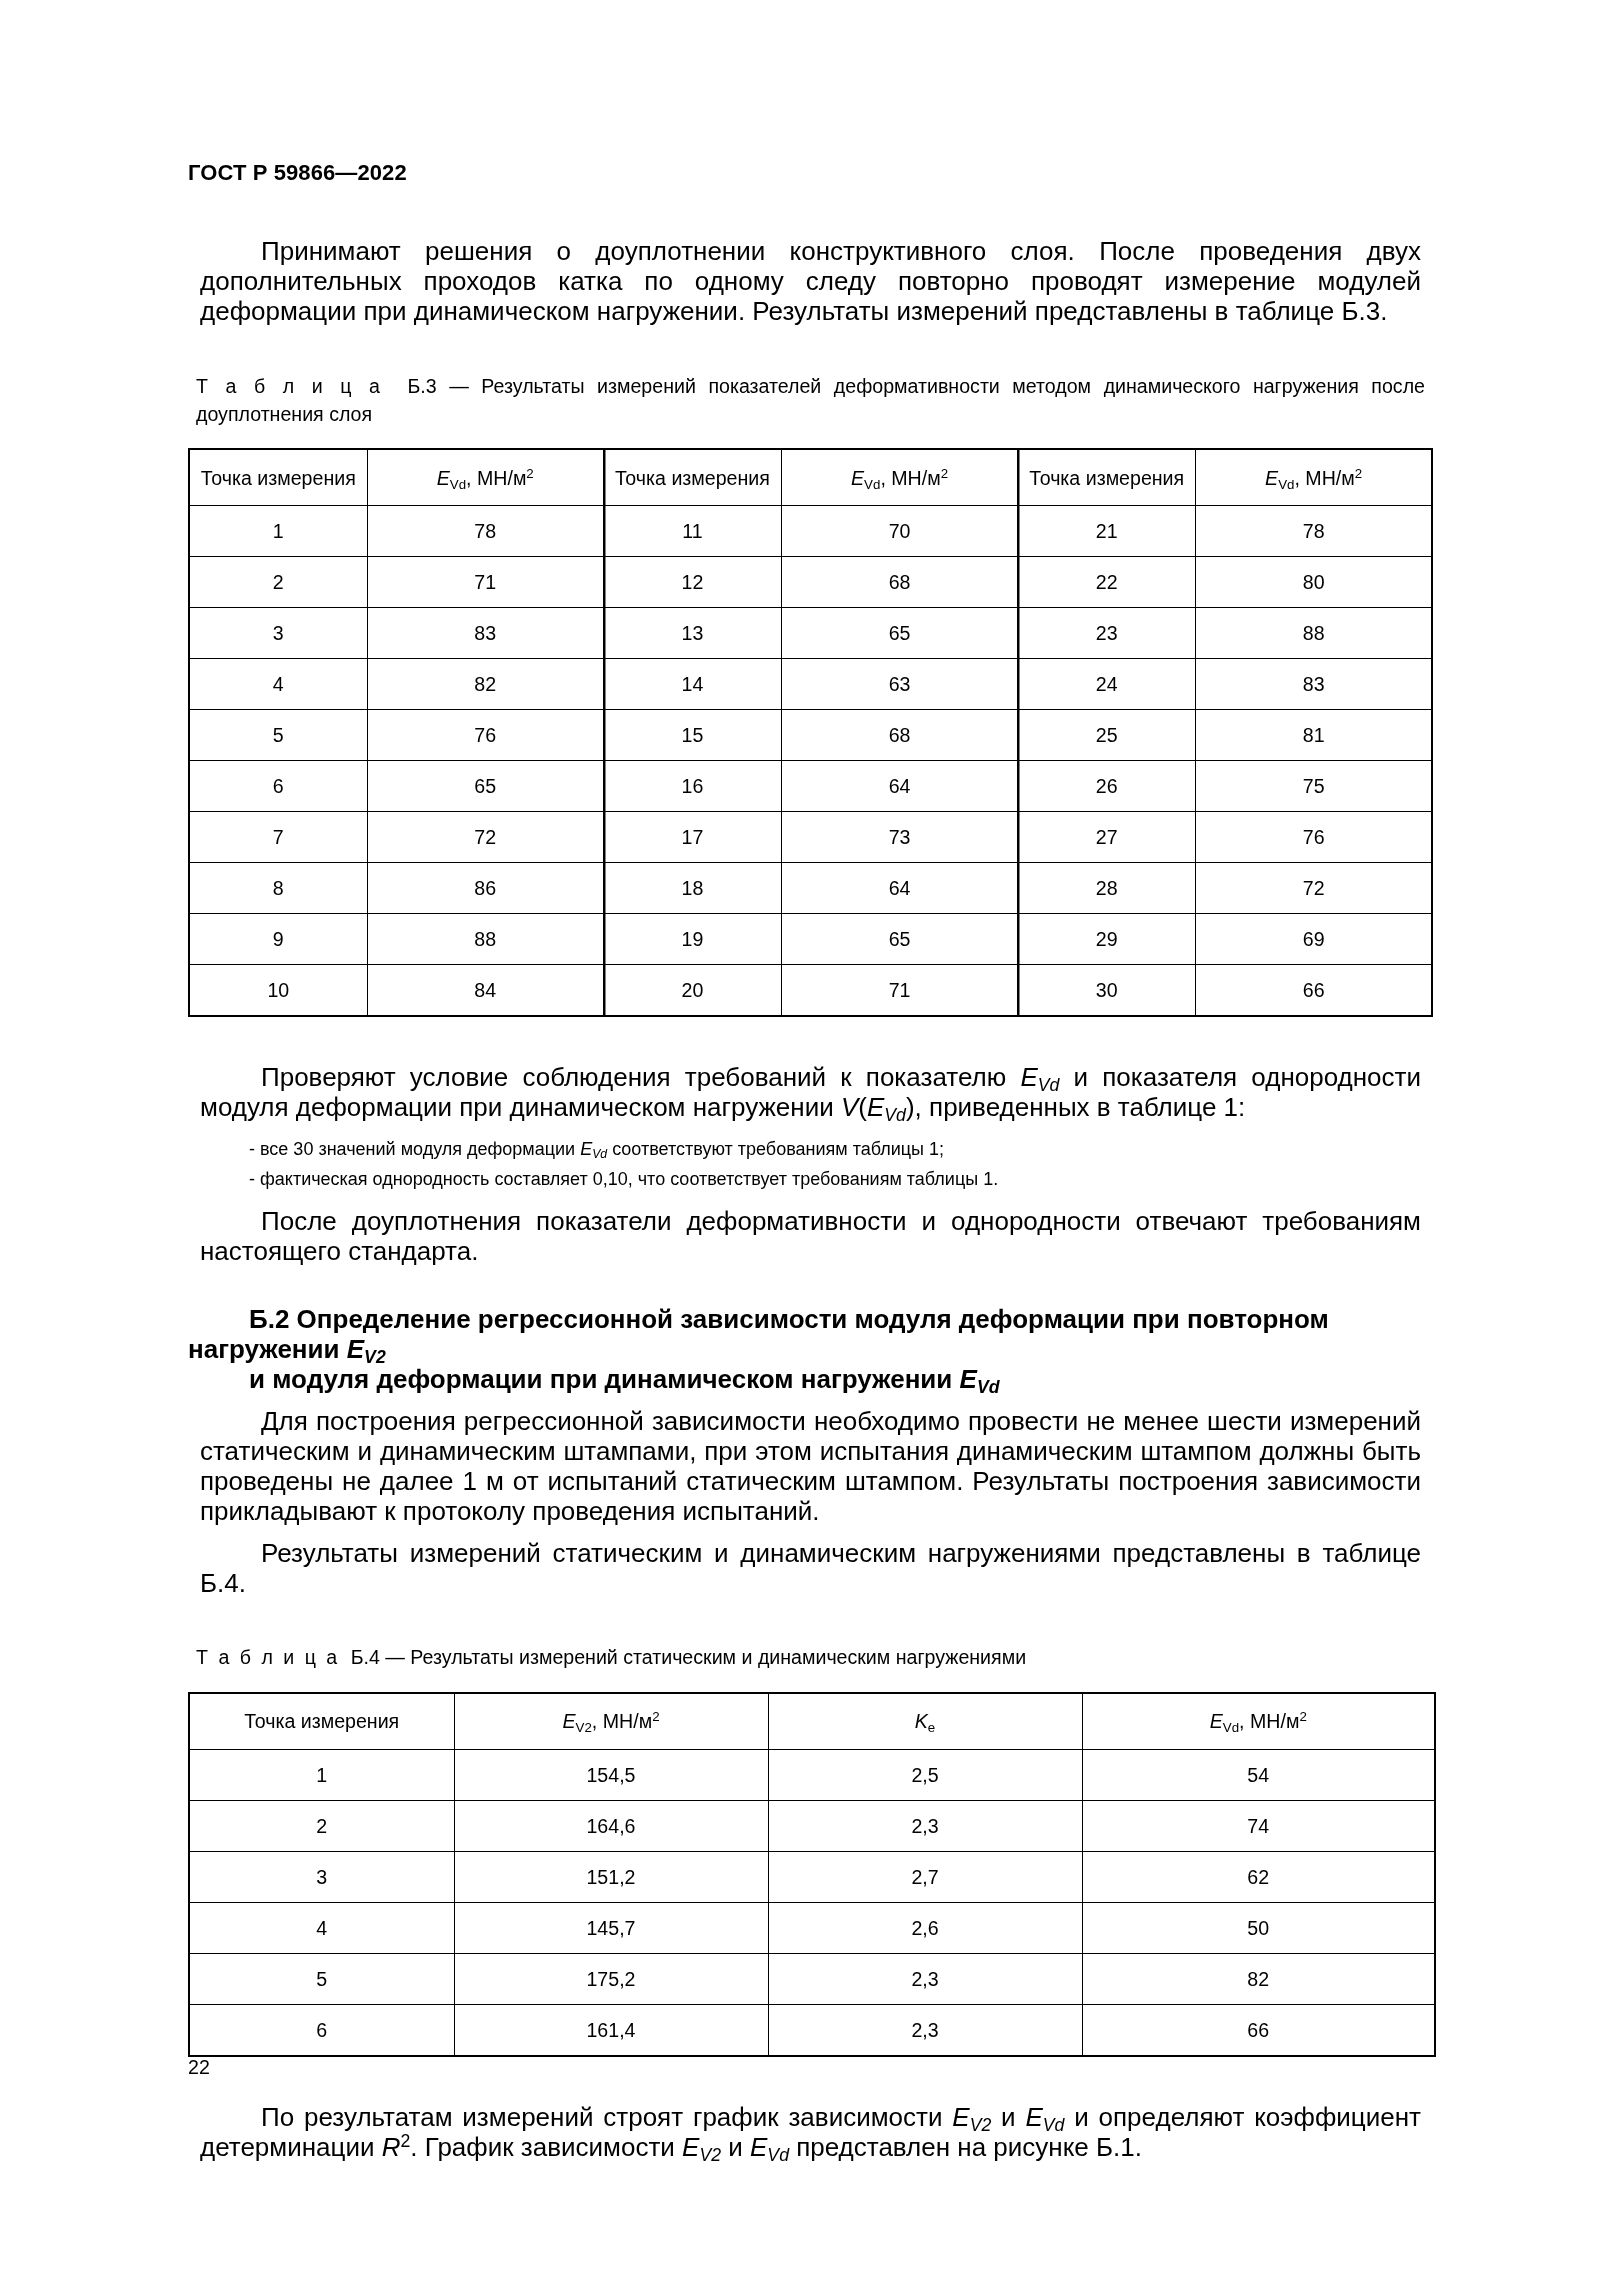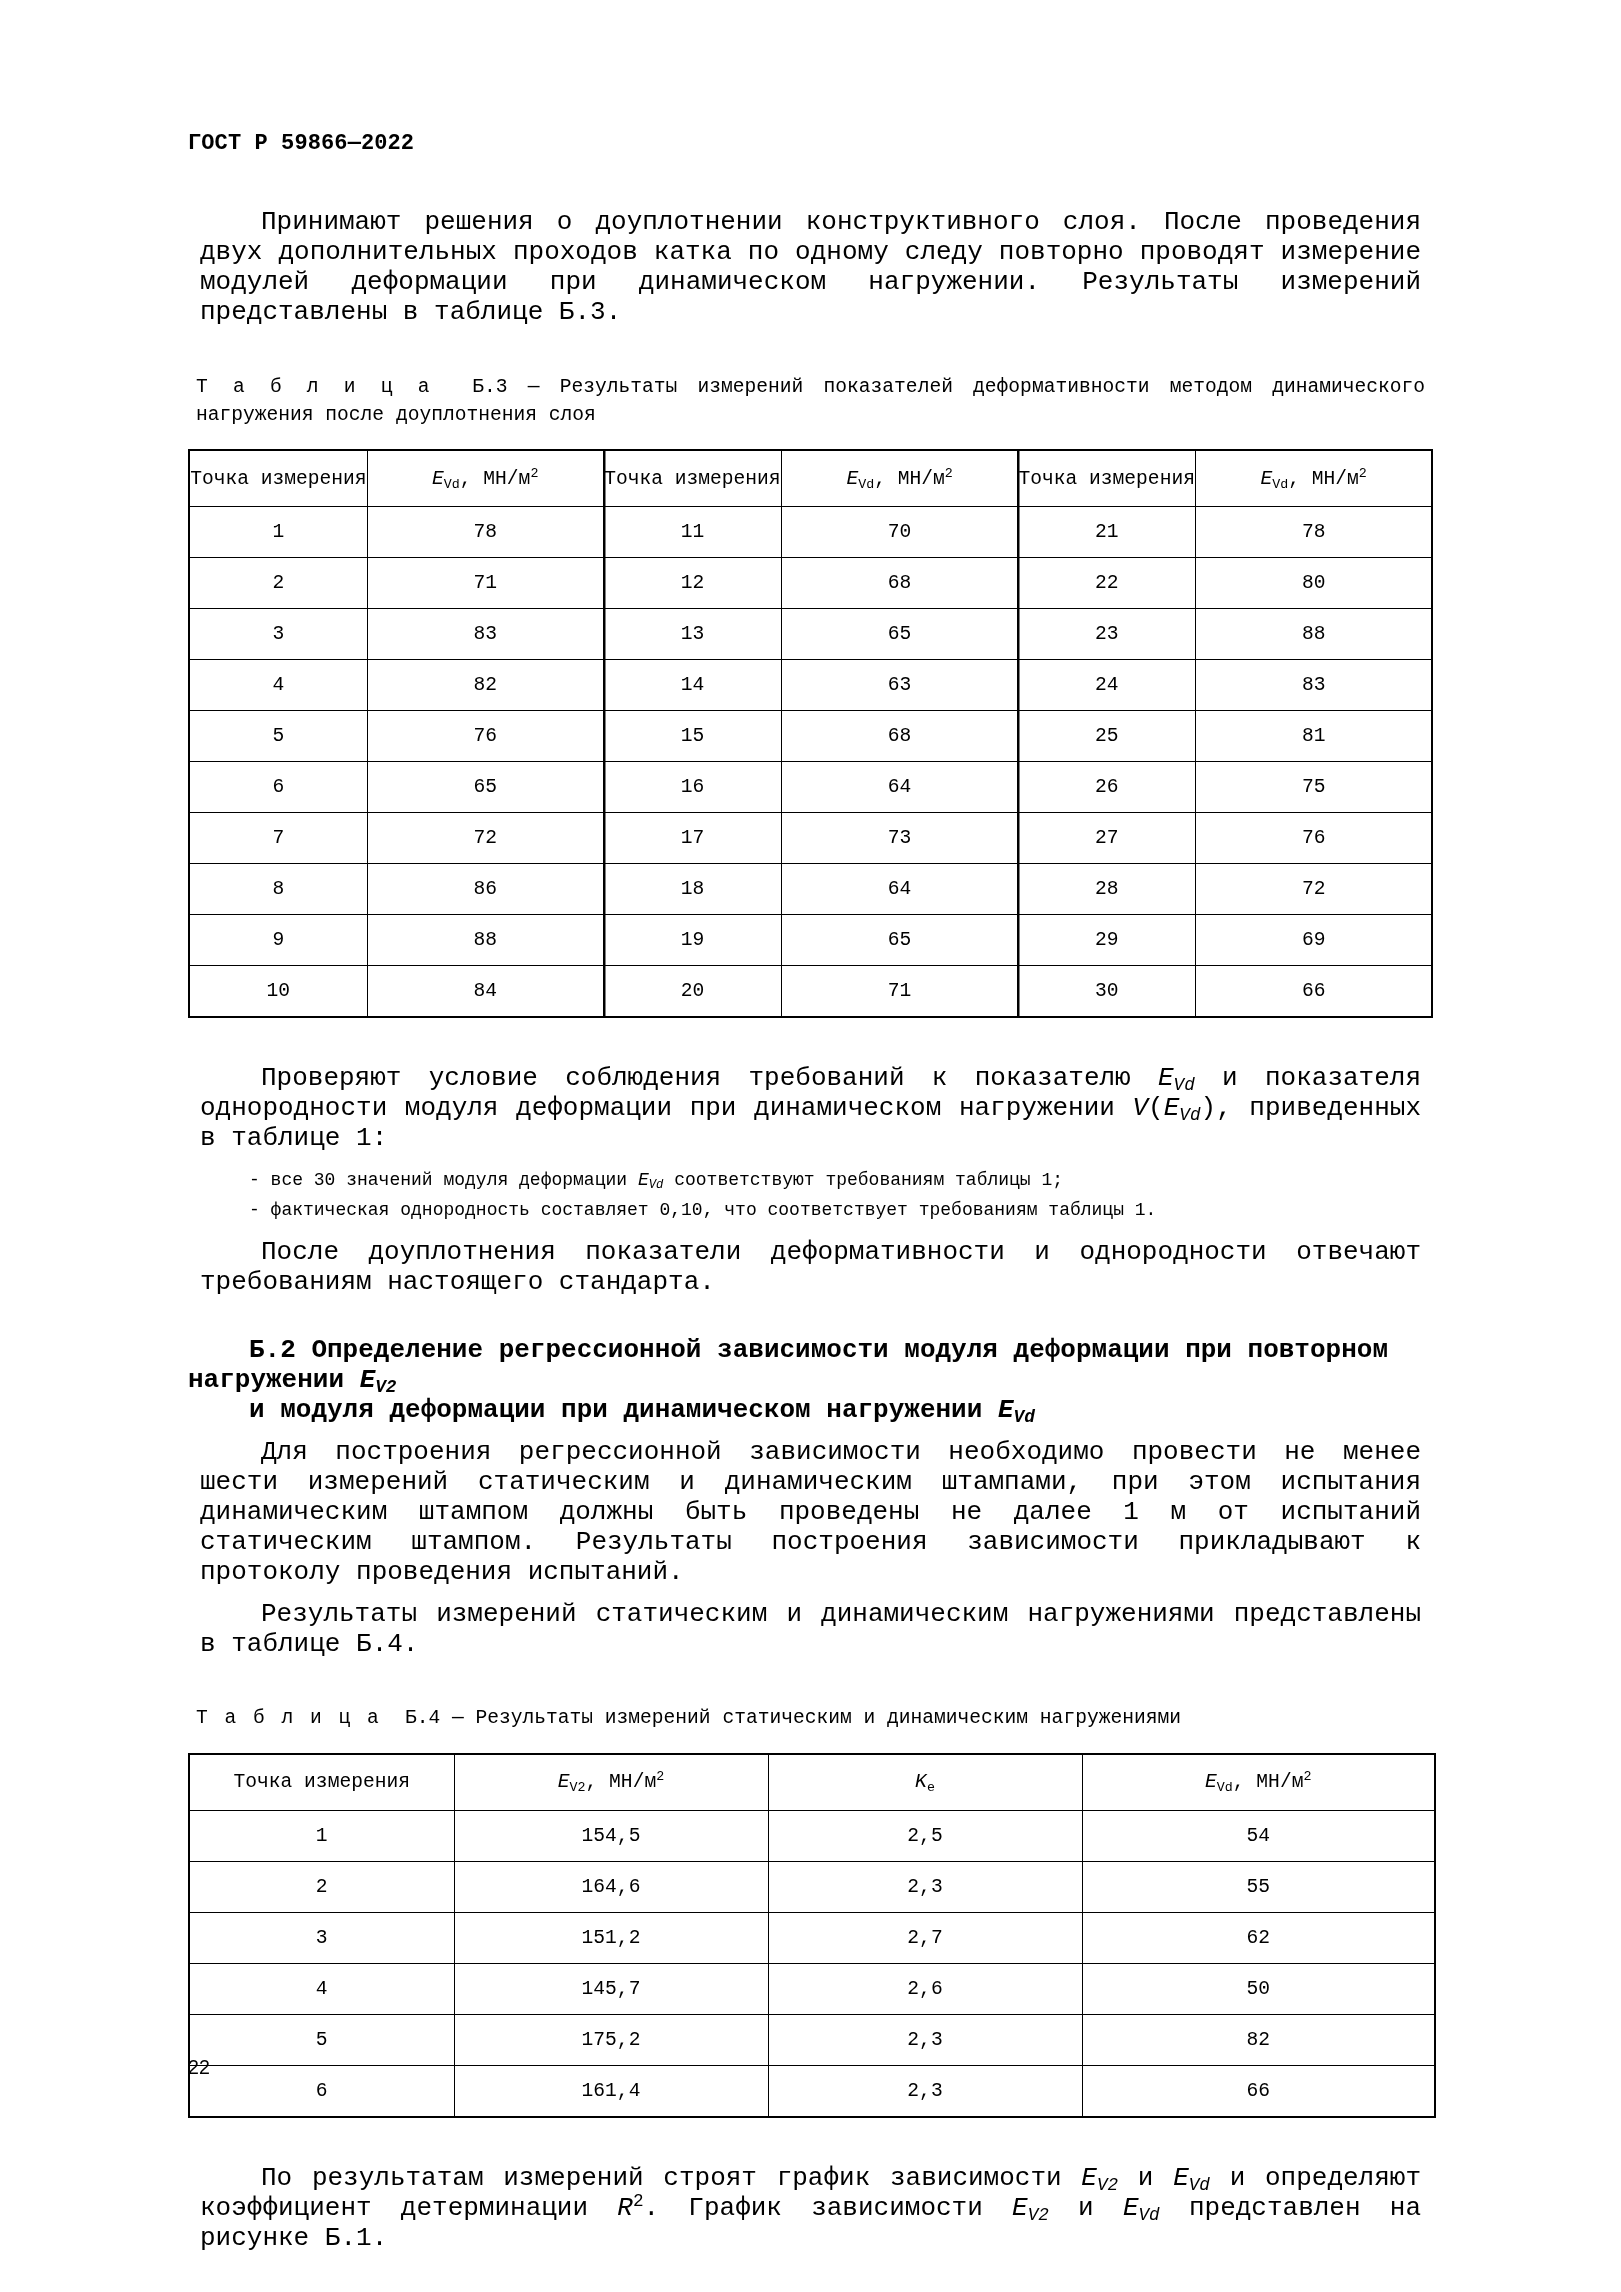--- a/index.html
+++ b/index.html
@@ -15,23 +15,22 @@
     position: relative;
     width: 1621px;
     height: 2293px;
     background: #ffffff;
     box-sizing: border-box;
     overflow: hidden;
   }
   .content {
     position: absolute;
     left: 188px;
-    top: 132px;
+    top: 161px;
     width: 1245px;
-    font-family: Liberation Mono, monospace;
   }
 
   
   .doc-header {
     font-size: 22px;
     font-weight: bold;
     letter-spacing: 0.1px;
     margin: 0 0 51px 0;
     line-height: 1.1;
   }
@@ -295,21 +294,21 @@
           <tr>
             <td class="outer-l">1</td>
             <td>154,5</td>
             <td>2,5</td>
             <td class="outer-r">54</td>
           </tr>
           <tr>
             <td class="outer-l">2</td>
             <td>164,6</td>
             <td>2,3</td>
-            <td class="outer-r">55</td>
+            <td class="outer-r">74</td>
           </tr>
           <tr>
             <td class="outer-l">3</td>
             <td>151,2</td>
             <td>2,7</td>
             <td class="outer-r">62</td>
           </tr>
           <tr>
             <td class="outer-l">4</td>
             <td>145,7</td>

